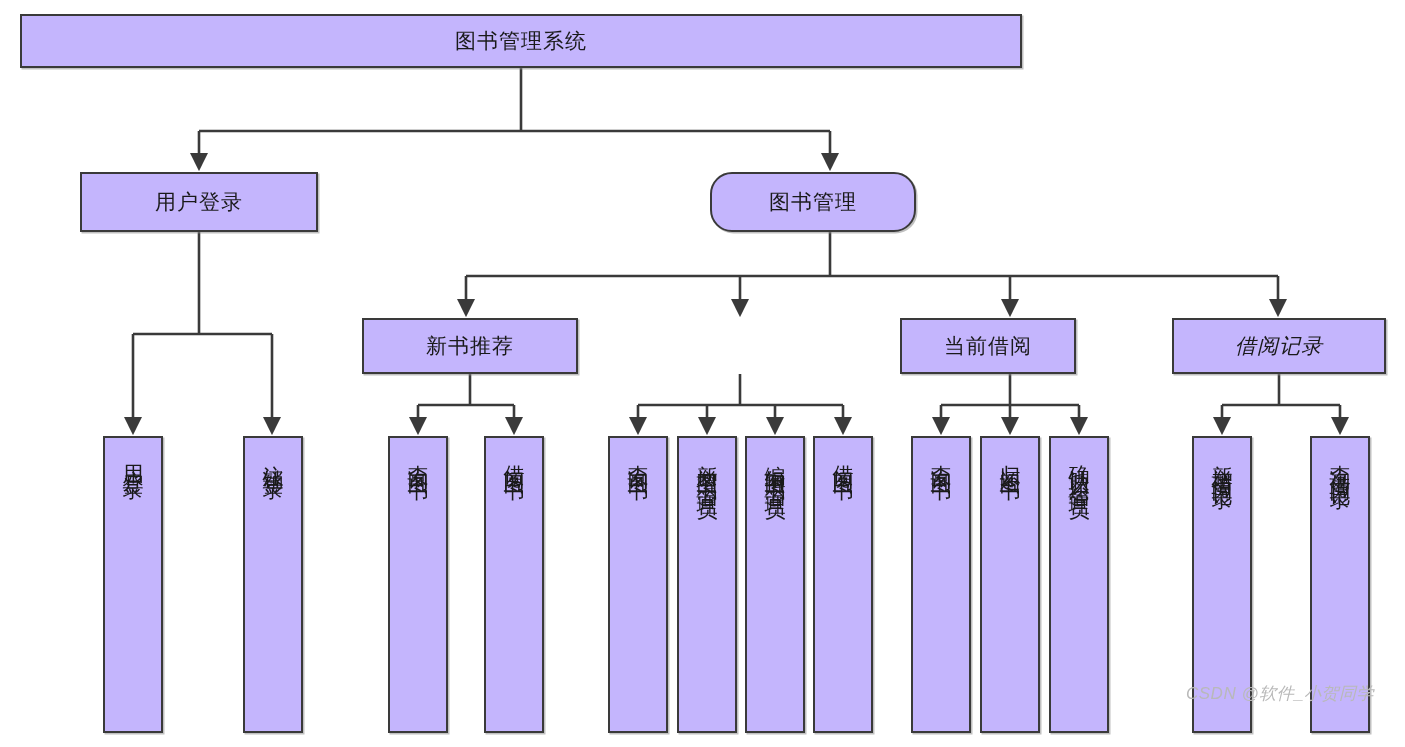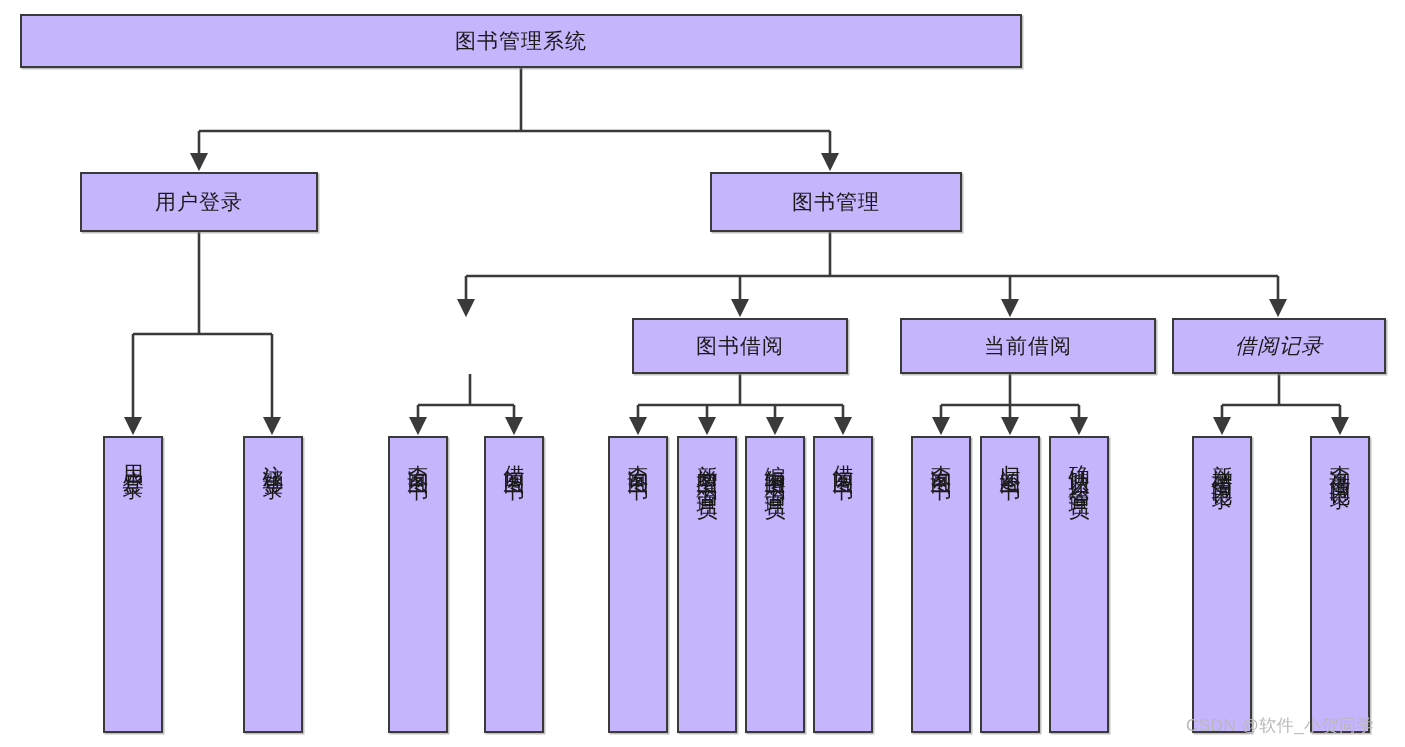--- a/index.html
+++ b/index.html
@@ -55,25 +55,26 @@
     writing-mode: vertical-rl;
     text-orientation: upright;
     letter-spacing: 5px;
     line-height: 1.05;
     white-space: nowrap;
   }
   
   #watermark {
     position: absolute;
     left: 1186px;
-    top: 714px;
+    top: 682px;
     font-size: 17px;
     color: #b9b9b9;
     white-space: nowrap;
     letter-spacing: 0.5px;
+    font-style: italic;
   }
 </style>
 </head>
 <body>
 
 <div id="canvas">
 
   <svg id="wires" viewBox="0 0 1405 747" xmlns="http://www.w3.org/2000/svg">
     <defs>
       <marker id="arw" viewBox="0 0 12 12" refX="6" refY="6" markerWidth="7" markerHeight="7" orient="auto-start-reverse">
@@ -125,30 +126,30 @@
   </svg>
 
   <div class="node horiz" style="left:20px; top:14px; width:1002px; height:54px;">
     <span>图书管理系统</span>
   </div>
 
   <div class="node horiz" style="left:80px; top:172px; width:238px; height:60px;">
     <span>用户登录</span>
   </div>
 
-  <div class="node horiz" style="left:710px; top:172px; width:252px; height:60px;">
+  <div class="node horiz" style="left:710px; top:172px; width:206px; height:60px;border-radius:22px;">
     <span>图书管理</span>
   </div>
 
-
-  <div class="node horiz" style="left:632px; top:318px; width:216px; height:56px;">
-    <span>图书借阅</span>
-  </div>
-
-  <div class="node horiz" style="left:900px; top:318px; width:256px; height:56px;">
+  <div class="node horiz" style="left:362px; top:318px; width:216px; height:56px;">
+    <span>新书推荐</span>
+  </div>
+
+
+  <div class="node horiz" style="left:900px; top:318px; width:176px; height:56px;">
     <span>当前借阅</span>
   </div>
 
   <div class="node horiz" style="left:1172px; top:318px; width:214px; height:56px;font-style:italic;">
     <span>借阅记录</span>
   </div>
 
   <div class="node vert" style="left:103px; top:436px; width:60px; height:297px;">
     <span class="vtext">用户登录</span>
   </div>

